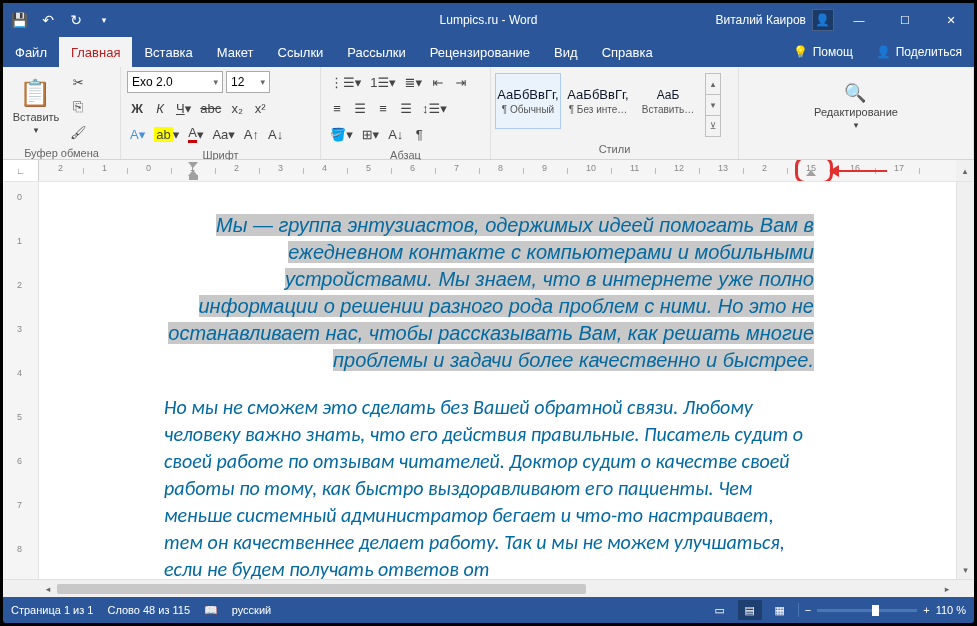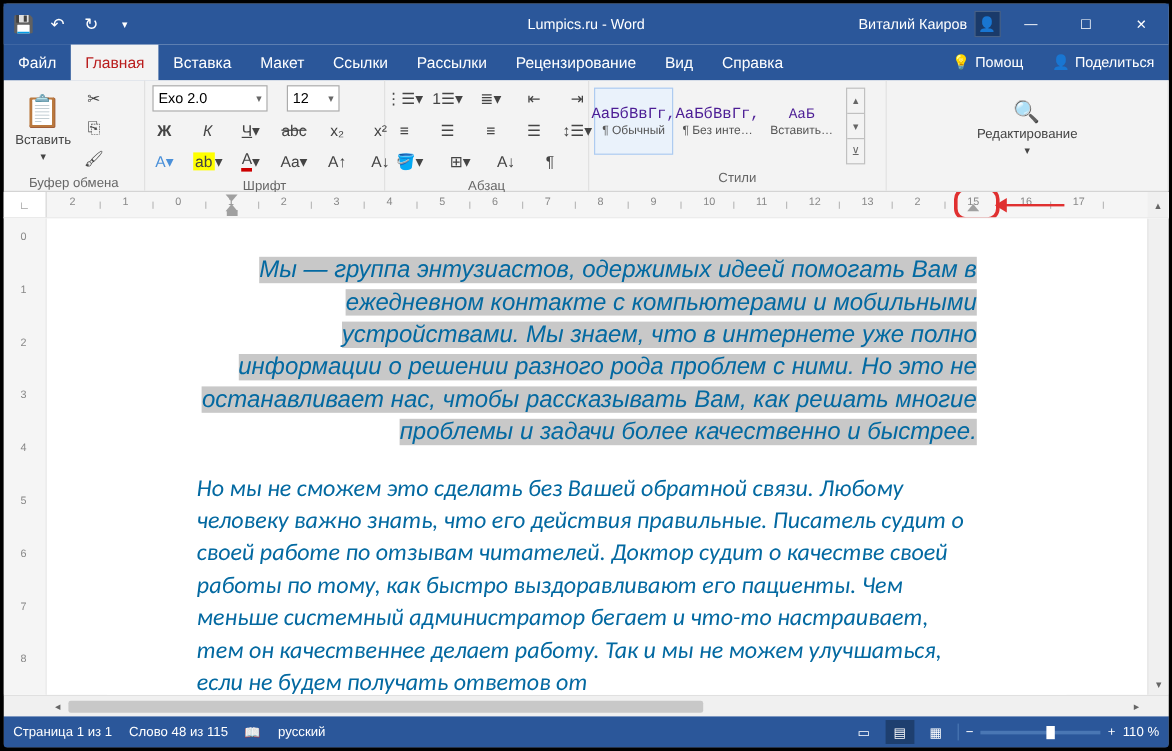--- a/index.html
+++ b/index.html
@@ -20,29 +20,29 @@
 .tab.file{background:#2b579a;}
 .tab.active{background:#f3f3f3;color:#b91c1c;}
 .tabs-right{margin-left:auto;display:flex;}
 .tabs-right .tab{gap:4px;font-size:12px;}
 
 .ribbon{height:93px;background:#f3f3f3;border-bottom:1px solid #d4d4d4;display:flex;}
 .group{border-right:1px solid #e1e1e1;display:flex;flex-direction:column;position:relative;}
 .group-body{flex:1;display:flex;padding:4px 6px;gap:4px;}
 .group-label{height:16px;font-size:11px;color:#666;text-align:center;position:relative;}
 .col{display:flex;flex-direction:column;gap:3px;justify-content:center;}
-.row{display:flex;gap:16px;align-items:center;}
+.row{display:flex;gap:3px;align-items:center;}
 .btn{min-width:20px;height:22px;display:flex;align-items:center;justify-content:center;font-size:13px;color:#444;padding:0 3px;cursor:pointer;}
 .combo{height:22px;border:1px solid #ababab;background:#fff;font-size:12px;display:flex;align-items:center;padding:0 4px;min-width:0;}
 .combo .dd{margin-left:auto;font-size:9px;color:#666;}
 .big-btn{display:flex;flex-direction:column;align-items:center;justify-content:center;width:54px;height:70px;font-size:11px;color:#444;cursor:pointer;gap:2px;}
 .big-btn .ic{font-size:26px;}
 .style-item{width:66px;height:56px;border:1px solid transparent;display:flex;flex-direction:column;align-items:center;justify-content:center;font-size:10px;color:#555;cursor:pointer;padding:2px;}
 .style-item.sel{border-color:#aecbf0;background:#eaf2fb;}
-.style-item .sample{font-size:13px;color:#4c1d95;margin-bottom:2px;font-family:Liberation Mono, monospace;}
+.style-item .sample{font-size:13px;color:#0f172a;margin-bottom:2px;}
 .style-item .big{font-size:12px;font-weight:300;}
 .styles-scroll{width:16px;display:flex;flex-direction:column;border:1px solid #c0c0c0;}
 .styles-scroll div{flex:1;display:flex;align-items:center;justify-content:center;font-size:9px;color:#666;border-bottom:1px solid #c0c0c0;cursor:pointer;}
 .styles-scroll div:last-child{border-bottom:none;}
 
 .ruler-area{height:22px;background:#fff;display:flex;position:relative;font-size:9px;color:#777;border-bottom:1px solid #e5e5e5;}
 .ruler-corner{width:36px;border-right:1px solid #d0d0d0;display:flex;align-items:center;justify-content:center;}
 .hruler{flex:1;position:relative;overflow:hidden;background:#f5f5f5;}
 .hruler-inner{position:absolute;left:0;right:0;top:0;bottom:0;}
 .tick{position:absolute;top:3px;font-size:9px;color:#888;}

